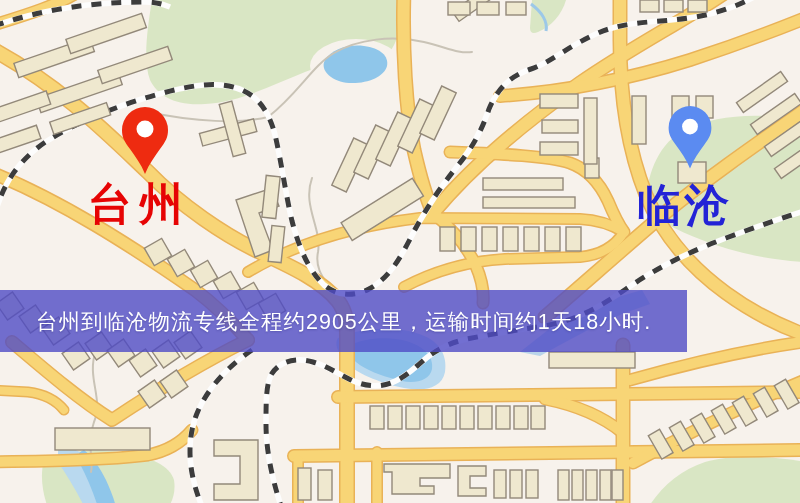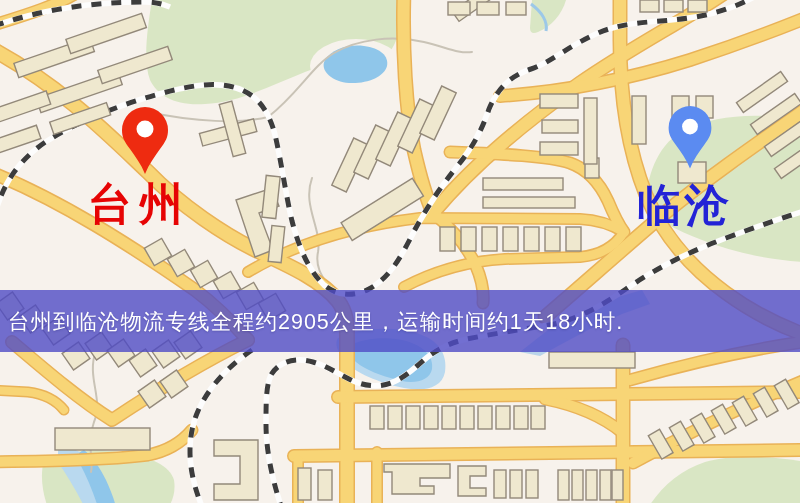--- a/index.html
+++ b/index.html
@@ -18,23 +18,23 @@
   .road-casing{fill:none;stroke:#e9b257;stroke-linecap:round;stroke-linejoin:round;}
   .road-fill{fill:none;stroke:var(--road,#f8d576);stroke-linecap:round;stroke-linejoin:round;}
   .rail-base{fill:none;stroke:#fdfdfd;stroke-width:5.6;stroke-linecap:butt;}
   .rail-dash{fill:none;stroke:var(--railway,#3c3c3c);stroke-width:5;stroke-dasharray:10 10;stroke-linecap:butt;}
   .bld{fill:#efe8cf;stroke:#93897a;stroke-width:1.4;}
   .pin-head{stroke:none;}
   .pin-hole{fill:#ffffff;}
   .city-label{font-weight:bold;font-size:44px;letter-spacing:7px;}
   .city-label.dest{font-size:44px;letter-spacing:4px;}
   .banner{
-    position:absolute;left:0;top:290px;width:800px;height:62px;
+    position:absolute;left:0;top:290px;width:687px;height:62px;
     background:rgba(79,75,198,0.80);
-    display:flex;align-items:center;box-sizing:border-box;padding-left:8px;
+    display:flex;align-items:center;box-sizing:border-box;padding-left:36px;
   }
   .banner-text{
     color:var(--banner_text,#ffffff);font-size:21.5px;letter-spacing:1px;
     text-shadow:0 1px 2px rgba(40,40,120,0.35);white-space:nowrap;
   }
 </style>
 </head>
 <body>
 
 <div class="stage">

